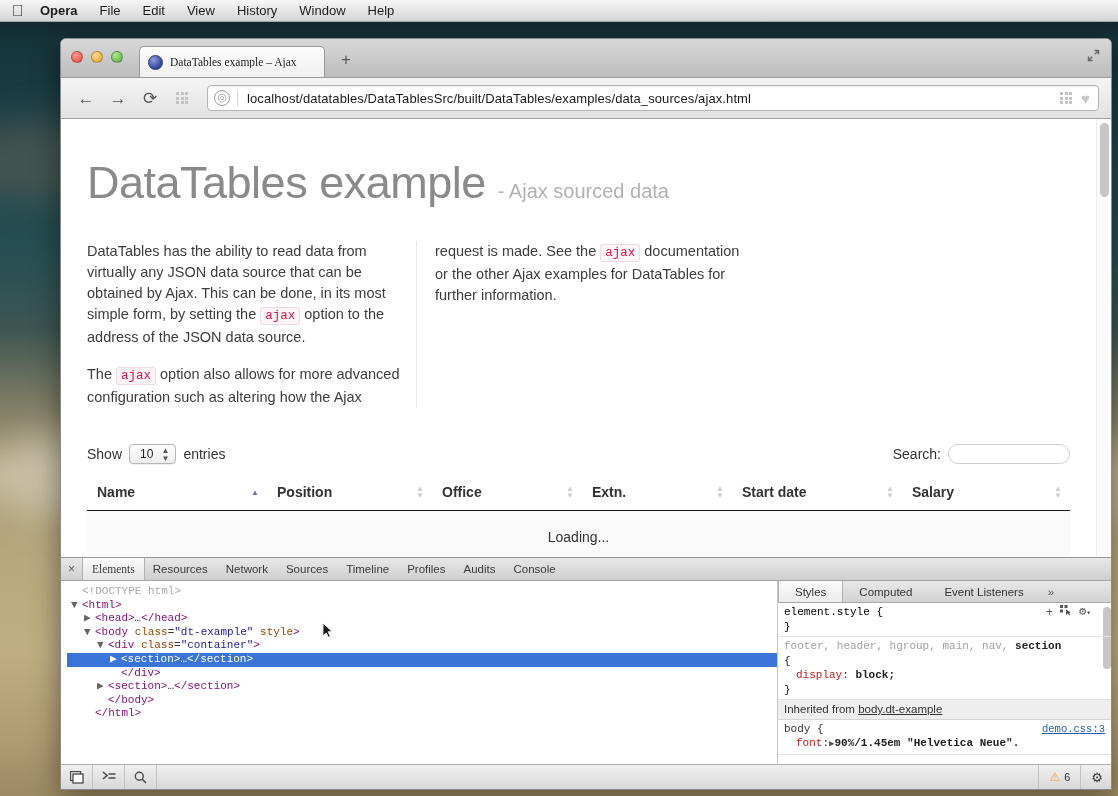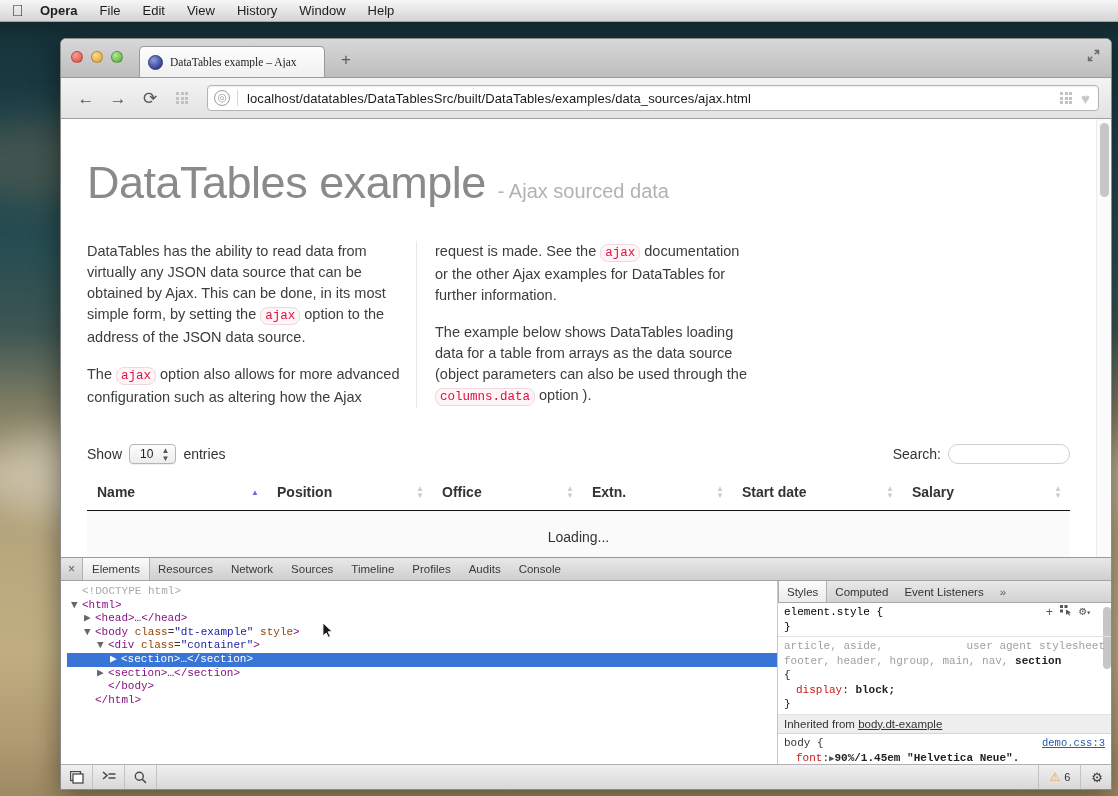--- a/index.html
+++ b/index.html
@@ -158,21 +158,21 @@
     font-size: 14.5px; line-height: 1.45em; color: #3d3d3d;
   }
   .col { width: 330px; }
   .col.left { border-right: 1px solid #e8e8e8; }
   .col.right { padding-left: 18px; }
   .col p { margin-bottom: 16px; }
   .col p:last-child { margin-bottom: 0; }
   code {
     font-family: "Liberation Mono", monospace;
     font-size: 12.5px; color: #d14; background: #fff4f6;
-    border: 1px solid #f1d8de; border-radius: 8px;
+    border: 1px solid #f1d8de; border-radius: 3px;
     padding: 1px 4px; white-space: nowrap;
   }
 
   
   .dt-wrap { margin-top: 30px; }
   .dt-top { display: flex; justify-content: space-between; align-items: center; font-size: 14px; color: #333; }
   .dt-length { display: flex; align-items: center; gap: 7px; }
   .macselect {
     position: relative; display: inline-flex; align-items: center;
     height: 20px; padding: 0 22px 0 10px;
@@ -237,20 +237,21 @@
     color: #5a5a5a; font-size: 12px;
     border-right: 1px solid #b9b9b9;
   }
   .dt-tab {
     padding: 0 9px; display: flex; align-items: center;
   }
   .dt-tab.active {
     background: linear-gradient(to bottom, #fbfbfb, #e4e4e4);
     border-left: 1px solid #b0b0b0; border-right: 1px solid #b0b0b0;
     margin: 0 -1px;
+    font-family: Liberation Serif, serif;
   }
   .dt-body { flex: 1; display: flex; min-height: 0; }
 
   .dom-pane {
     flex: 1; overflow: hidden; padding: 4px 0 0 6px;
     font-family: "Liberation Mono", monospace; font-size: 11px;
     line-height: 13.6px; color: #333; background: #fff;
     border-right: 1px solid #c7c7c7;
     position: relative;
   }
@@ -267,21 +268,21 @@
   .styles-pane {
     width: 335px; flex: none; display: flex; flex-direction: column;
     background: #fff; min-width: 0;
   }
   .styles-tabs {
     height: 22px; flex: none;
     background: linear-gradient(to bottom, #e8e8e8, #d2d2d2);
     border-bottom: 1px solid #a8a8a8;
     display: flex; align-items: stretch; font-size: 11.5px; color: #333;
   }
-  .styles-tabs .st { padding: 0 8px; display: flex; align-items: center; }
+  .styles-tabs .st { padding: 0 16px; display: flex; align-items: center; }
   .styles-tabs .st.active {
     background: linear-gradient(to bottom, #fbfbfb, #ececec);
     border-left: 1px solid #b0b0b0; border-right: 1px solid #b0b0b0;
   }
   .styles-tabs .more { padding: 0 8px; display: flex; align-items: center; color: #555; }
   .styles-body {
     flex: 1; overflow: hidden; position: relative;
     font-family: "Liberation Mono", monospace; font-size: 11px; line-height: 14.5px;
   }
   .rule { padding: 2px 8px 2px 6px; border-bottom: 1px solid #e3e3e3; position: relative; }
@@ -421,21 +422,20 @@
           <span class="sub">- Ajax sourced data</span>
         </h1>
 
         <div class="info">
           <div class="col left" id="colL">
               <p>DataTables has the ability to read data from virtually any JSON data source that can be obtained by Ajax. This can be done, in its most simple form, by setting the <code>ajax</code> option to the address of the JSON data source.</p>
               <p>The <code>ajax</code> option also allows for more advanced configuration such as altering how the Ajax</p>
             </div>
           <div class="col right" id="colR">
               <p>request is made. See the <code>ajax</code> documentation or the other Ajax examples for DataTables for further information.</p>
-              <p>The example below shows DataTables loading data for a table from arrays as the data source (object parameters can also be used through the <code>columns.data</code> option ).</p>
             </div>
         </div>
 
         <div class="dt-wrap">
           <div class="dt-top">
             <div class="dt-length">
               <span>Show</span>
               <span class="macselect">
                 <span>10</span>
                 <span class="arrows">
@@ -544,20 +544,21 @@
     </div>
 
     <div class="dt-body">
       <div class="dom-pane" id="domPane">
           <div class="dom-line"><span style="display:inline-block;width:0px"></span><span class="arrow" style="display:inline-block;width:11px"></span><span class="comment">&lt;!DOCTYPE html&gt;</span></div>
           <div class="dom-line"><span style="display:inline-block;width:0px"></span><span class="arrow" style="display:inline-block;width:11px">▼</span><span class="tag">&lt;html&gt;</span></div>
           <div class="dom-line"><span style="display:inline-block;width:13px"></span><span class="arrow" style="display:inline-block;width:11px">▶</span><span class="tag">&lt;head&gt;</span>…<span class="tag">&lt;/head&gt;</span></div>
           <div class="dom-line"><span style="display:inline-block;width:13px"></span><span class="arrow" style="display:inline-block;width:11px">▼</span><span class="tag">&lt;body</span> <span class="attr">class</span>=<span class="val">"dt-example"</span> <span class="attr">style</span><span class="tag">&gt;</span></div>
           <div class="dom-line"><span style="display:inline-block;width:26px"></span><span class="arrow" style="display:inline-block;width:11px">▼</span><span class="tag">&lt;div</span> <span class="attr">class</span>=<span class="val">"container"</span><span class="tag">&gt;</span></div>
           <div class="dom-line selected"><span style="display:inline-block;width:39px"></span><span class="arrow" style="display:inline-block;width:11px">▶</span><span class="tag">&lt;section&gt;</span>…<span class="tag">&lt;/section&gt;</span></div>
+          <div class="dom-line"><span style="display:inline-block;width:39px"></span><span class="arrow" style="display:inline-block;width:11px"></span><span class="tag">&lt;/div&gt;</span></div>
           <div class="dom-line"><span style="display:inline-block;width:26px"></span><span class="arrow" style="display:inline-block;width:11px">▶</span><span class="tag">&lt;section&gt;</span>…<span class="tag">&lt;/section&gt;</span></div>
           <div class="dom-line"><span style="display:inline-block;width:26px"></span><span class="arrow" style="display:inline-block;width:11px"></span><span class="tag">&lt;/body&gt;</span></div>
           <div class="dom-line"><span style="display:inline-block;width:13px"></span><span class="arrow" style="display:inline-block;width:11px"></span><span class="tag">&lt;/html&gt;</span></div>
         </div>
 
       <div class="styles-pane">
         <div class="styles-tabs">
           <div class="st active">Styles</div>
           <div class="st">Computed</div>
           <div class="st">Event Listeners</div>
@@ -577,24 +578,20 @@
                     <path d="M6 4.5l5 3-2 .4 1.2 2-1.1.6-1.2-2L6 10z" fill="#555"></path>
                   </svg>
               </span>
               <span>⚙​<span style="font-size:8px">▾</span></span>
             </div>
             <div>element.style {</div>
             <div>}</div>
           </div>
 
           <div class="rule ua">
-            <div>
-              <span>article, aside,</span>
-              <span class="ua-label">user agent stylesheet</span>
-            </div>
             <div>
               <span>footer, header, hgroup, main, nav, </span><span style="color:#222;font-weight:bold">section</span>
             </div>
             <div style="color:#222">{</div>
             <div>
               <span class="prop">display</span><span style="color:#222">: </span><span class="pval">block;</span>
             </div>
             <div style="color:#222">}</div>
           </div>
 

